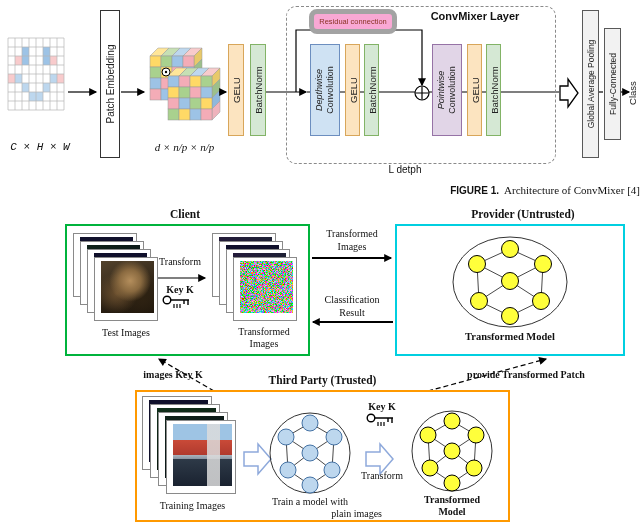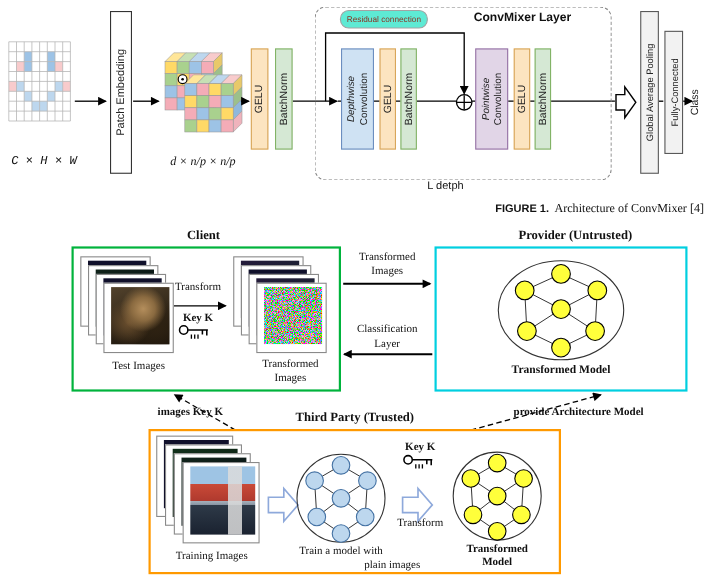--- a/index.html
+++ b/index.html
@@ -18,21 +18,21 @@
   .rot.two{text-align:center;line-height:1.2;font-size:9px;}
   .rot.two em{display:block;font-style:italic;}
   .rot.two span{display:block;}
   .plain{border-color:#333;}
   .gelu{background:#FCE4C0;border-color:#D8A65A;}
   .bn{background:#D5E8D4;border-color:#82B366;}
   .dw{background:#CFE2F3;border-color:#6C8EBF;}
   .pw{background:#E1D5E7;border-color:#9673A6;}
   .gray{background:#F2F2F2;border-color:#595959;}
   .dashedbox{position:absolute;z-index:1;border:1.5px dashed #8a8a8a;border-radius:10px;}
-  .respill{position:absolute;z-index:2;border:1px solid #a3a3a3;border-radius:8px;background:#5eead4;
+  .respill{position:absolute;z-index:2;border:5px solid #a3a3a3;border-radius:8px;background:#f9a8d4;
            display:flex;align-items:center;justify-content:center;
            font:7.5px "Liberation Sans",sans-serif;color:#8a3324;}
   .caption{position:absolute;z-index:2;width:640px;text-align:right;font-size:11px;}
   .caption b{font-family:"Liberation Sans",sans-serif;font-size:10px;margin-right:5px;}
   .bigbox{position:absolute;z-index:1;box-sizing:border-box;background:transparent;}
   .client-border{border:2px solid #00B33C;}
   .provider-border{border:2px solid #00CFE0;}
   .tp-border{border:2px solid #FF9900;}
   .stack{position:absolute;z-index:2;}
   .ph{position:absolute;width:64px;height:64px;background:#fff;border:1px solid #8a8a8a;box-sizing:border-box;}
@@ -367,24 +367,24 @@
     </div>
   </div>
   <div class="lbl c" style="left:214px;top:326px;width:100px;">Transformed</div>
   <div class="lbl c" style="left:214px;top:338px;width:100px;">Images</div>
 
   <div class="lbl b c" style="left:430px;top:331px;width:160px;font-size:10.5px;">Transformed Model</div>
 
   <div class="lbl c" style="left:312px;top:228px;width:80px;">Transformed</div>
   <div class="lbl c" style="left:312px;top:241px;width:80px;">Images</div>
   <div class="lbl c" style="left:312px;top:294px;width:80px;">Classification</div>
-  <div class="lbl c" style="left:312px;top:307px;width:80px;">Layer</div>
+  <div class="lbl c" style="left:312px;top:307px;width:80px;">Result</div>
 
   <div class="lbl b c" style="left:118px;top:369px;width:110px;">images Key K</div>
-  <div class="lbl b c" style="left:440px;top:369px;width:172px;">provide Architecture Model</div>
+  <div class="lbl b c" style="left:440px;top:369px;width:172px;">provide Transformed Patch</div>
 
   <div class="stack" style="left:142px;top:396px;width:100px;height:100px">
     <div class="ph2" style="left:0;top:0">
         <div class="im dark1"></div>
       </div>
     <div class="ph2" style="left:8px;top:8px">
         <div class="im dark4"></div>
       </div>
     <div class="ph2" style="left:16px;top:16px">
         <div class="im dark2"></div>

